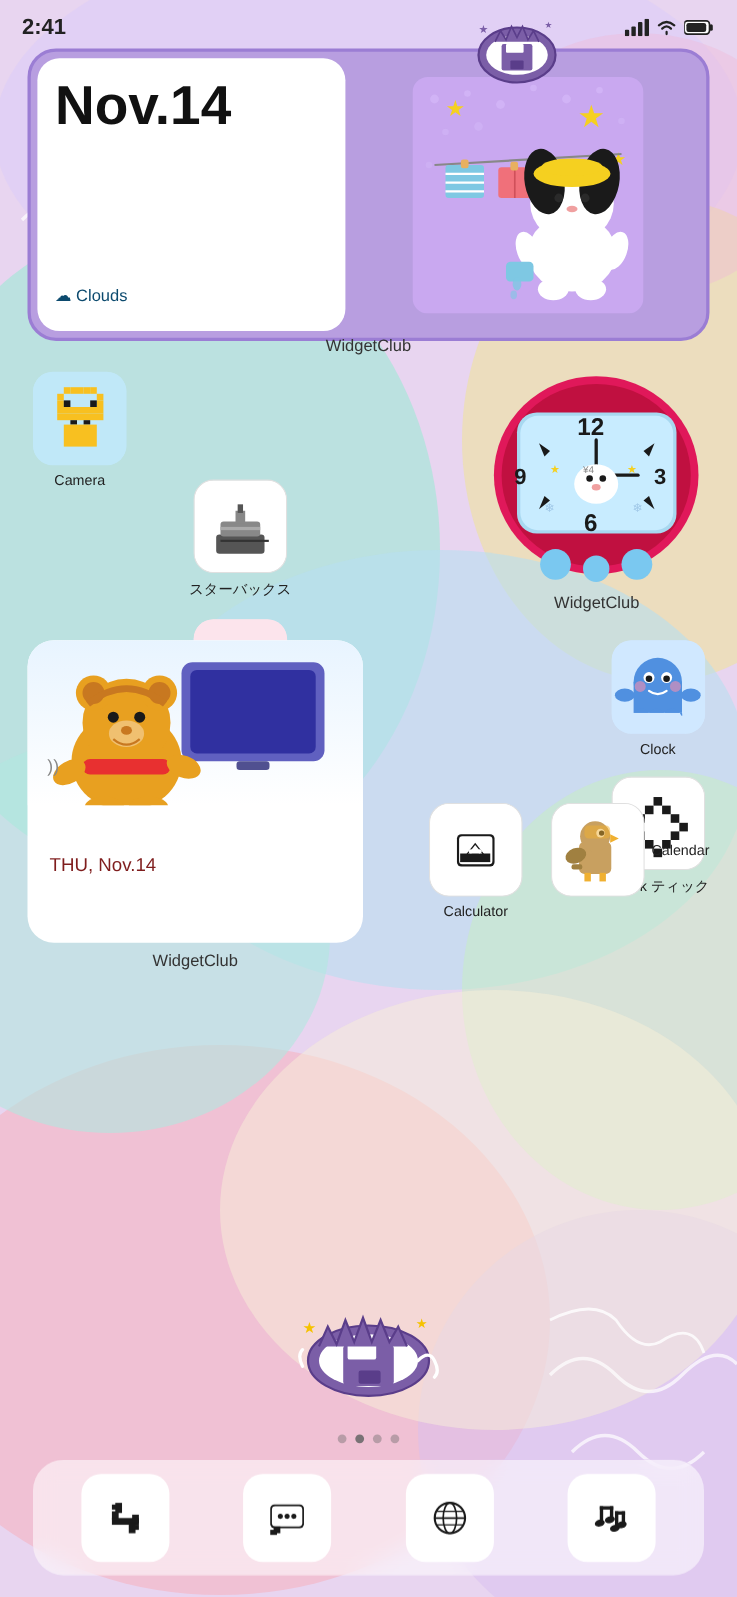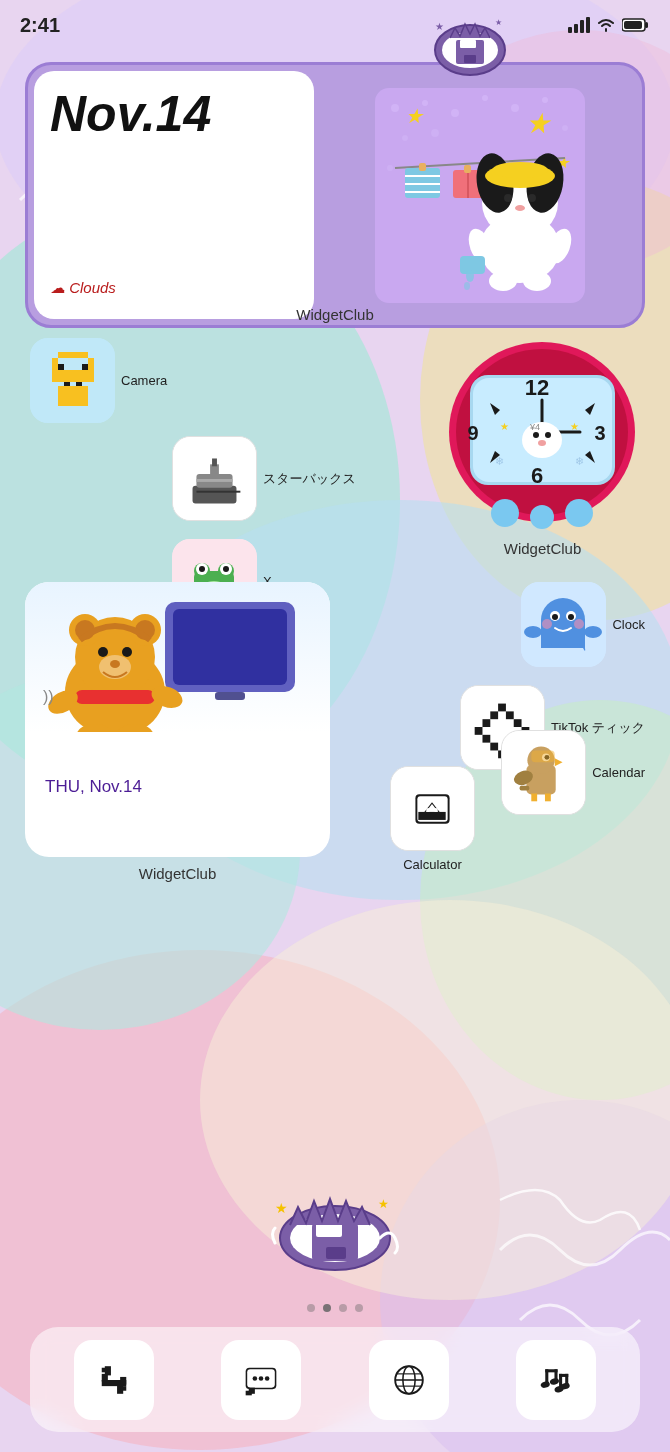--- a/index.html
+++ b/index.html
@@ -38,20 +38,21 @@
       font-weight: 600;
       color: #222;
     }
     .status-icons {
       display: flex;
       align-items: center;
       gap: 6px;
     }
     .app-icon {
       display: flex;
+      flex-direction: column;
       align-items: center;
       gap: 6px;
     }
     .app-icon-img {
       width: 85px;
       height: 85px;
       border-radius: 18px;
       display: flex;
       align-items: center;
       justify-content: center;
@@ -180,27 +181,27 @@
       <path d="M3 6 Q10 0 17 6" stroke="#222" stroke-width="2" fill="none" stroke-linecap="round"></path>
     </svg>
     <svg width="28" height="16" viewBox="0 0 28 16">
       <rect x="0" y="2" width="23" height="12" rx="3" stroke="#222" stroke-width="1.5" fill="white"></rect>
       <rect x="23" y="5" width="3" height="6" rx="1.5" fill="#222"></rect>
       <rect x="2" y="4" width="18" height="8" rx="2" fill="#222"></rect>
     </svg>
   </div>
 </div>
 
-<div style="position:absolute;top:62px;left:25px;right:25px;height:266px;background:#b89ee0;border-radius:26px;z-index:5;border:3px solid #9b7dd4;font-style:italic;">
+<div style="position:absolute;top:44px;left:25px;right:25px;height:266px;background:#b89ee0;border-radius:26px;z-index:5;border:3px solid #9b7dd4;">
 
   <div style="position:absolute;left:6px;top:6px;bottom:6px;width:280px;background:white;border-radius:20px;padding:18px 16px;display:flex;flex-direction:column;justify-content:space-between;">
     <div>
       <div style="font-size:50px;font-weight:700;color:#111;line-height:1;">Nov.14</div>
     </div>
-    <div style="font-size:15px;color:#b91c1c;line-height:1.8;">
+    <div style="font-size:15px;color:#0c4a6e;line-height:1.8;">
       <div><span>☁</span> <span>Clouds</span></div>
     </div>
   </div>
 
   <div style="position:absolute;right:6px;top:6px;bottom:6px;left:295px;display:flex;align-items:center;justify-content:center;">
     <svg viewBox="0 0 210 215" width="210" height="215">
 
       <rect width="210" height="215" fill="#c9a8f0" rx="14"></rect>
 
       <circle cx="20" cy="20" r="4" fill="#d4b8f8" opacity="0.7"></circle>
@@ -422,27 +423,27 @@
       <text x="18" y="120" font-size="16" fill="#888">))</text>
 
       <ellipse cx="70" cy="152" rx="18" ry="10" fill="#e8a020"></ellipse>
       <ellipse cx="110" cy="152" rx="18" ry="10" fill="#e8a020"></ellipse>
 
       <path d="M55 58 Q90 30 125 58" stroke="#c87820" stroke-width="6" fill="none"></path>
     </svg>
   </div>
 
   <div style="position:absolute;bottom:60px;left:20px;">
-    <div style="font-size:17px;color:#4c1d95;margin-top:17px;">THU, Nov.14</div>
+    <div style="font-size:17px;color:#7f1d1d;margin-top:17px;">THU, Nov.14</div>
   </div>
 </div>
 
 <div style="position:absolute;top:865px;left:25px;width:305px;text-align:center;font-size:15px;color:#333;z-index:6;">WidgetClub</div>
 
-<div style="position:absolute;top:582px;right:25px;display:flex;flex-direction:column;gap:18px;align-items:flex-end;">
+<div style="position:absolute;top:582px;right:25px;display:flex;flex-direction:column;gap:18px;">
 
   <div class="app-icon">
     <div class="app-icon-img" style="background:#d0e8ff;">
       <svg viewBox="0 0 85 85" width="85" height="85">
         <rect width="85" height="85" rx="18" fill="#d0e8ff"></rect>
 
         <circle cx="42" cy="38" r="22" fill="#5090e0"></circle>
 
         <rect x="20" y="38" width="44" height="28" fill="#5090e0"></rect>
         <path d="M20 66 Q27 58 34 66 Q41 58 48 66 Q55 58 62 66 Q65 72 64 66" fill="#5090e0"></path>
@@ -480,21 +481,21 @@
         <rect x="54" y="50" width="8" height="8" fill="#1a1a1a"></rect>
         <rect x="30" y="58" width="8" height="8" fill="#1a1a1a"></rect>
         <rect x="46" y="58" width="8" height="8" fill="#1a1a1a"></rect>
         <rect x="38" y="66" width="8" height="8" fill="#1a1a1a"></rect>
       </svg>
     </div>
     <div class="app-label">TikTok ティック</div>
   </div>
 </div>
 
-<div style="position:absolute;top:730px;right:195px;display:flex;flex-direction:column;align-items:center;gap:6px;margin-top:36px;">
+<div style="position:absolute;top:730px;right:195px;display:flex;flex-direction:column;align-items:center;gap:6px;">
   <div class="app-icon-img" style="width:85px;height:85px;background:#ffffff;border:1px solid #e0e0e0;border-radius:18px;">
     <svg viewBox="0 0 85 85" width="85" height="85">
       <rect width="85" height="85" rx="18" fill="white"></rect>
 
       <rect x="25" y="28" width="35" height="30" rx="4" fill="#1a1a1a"></rect>
       <rect x="27" y="30" width="31" height="26" rx="3" fill="white"></rect>
 
       <polygon points="42,36 28,54 56,54" fill="#1a1a1a"></polygon>
       <polygon points="42,38 30,53 54,53" fill="white"></polygon>
 

